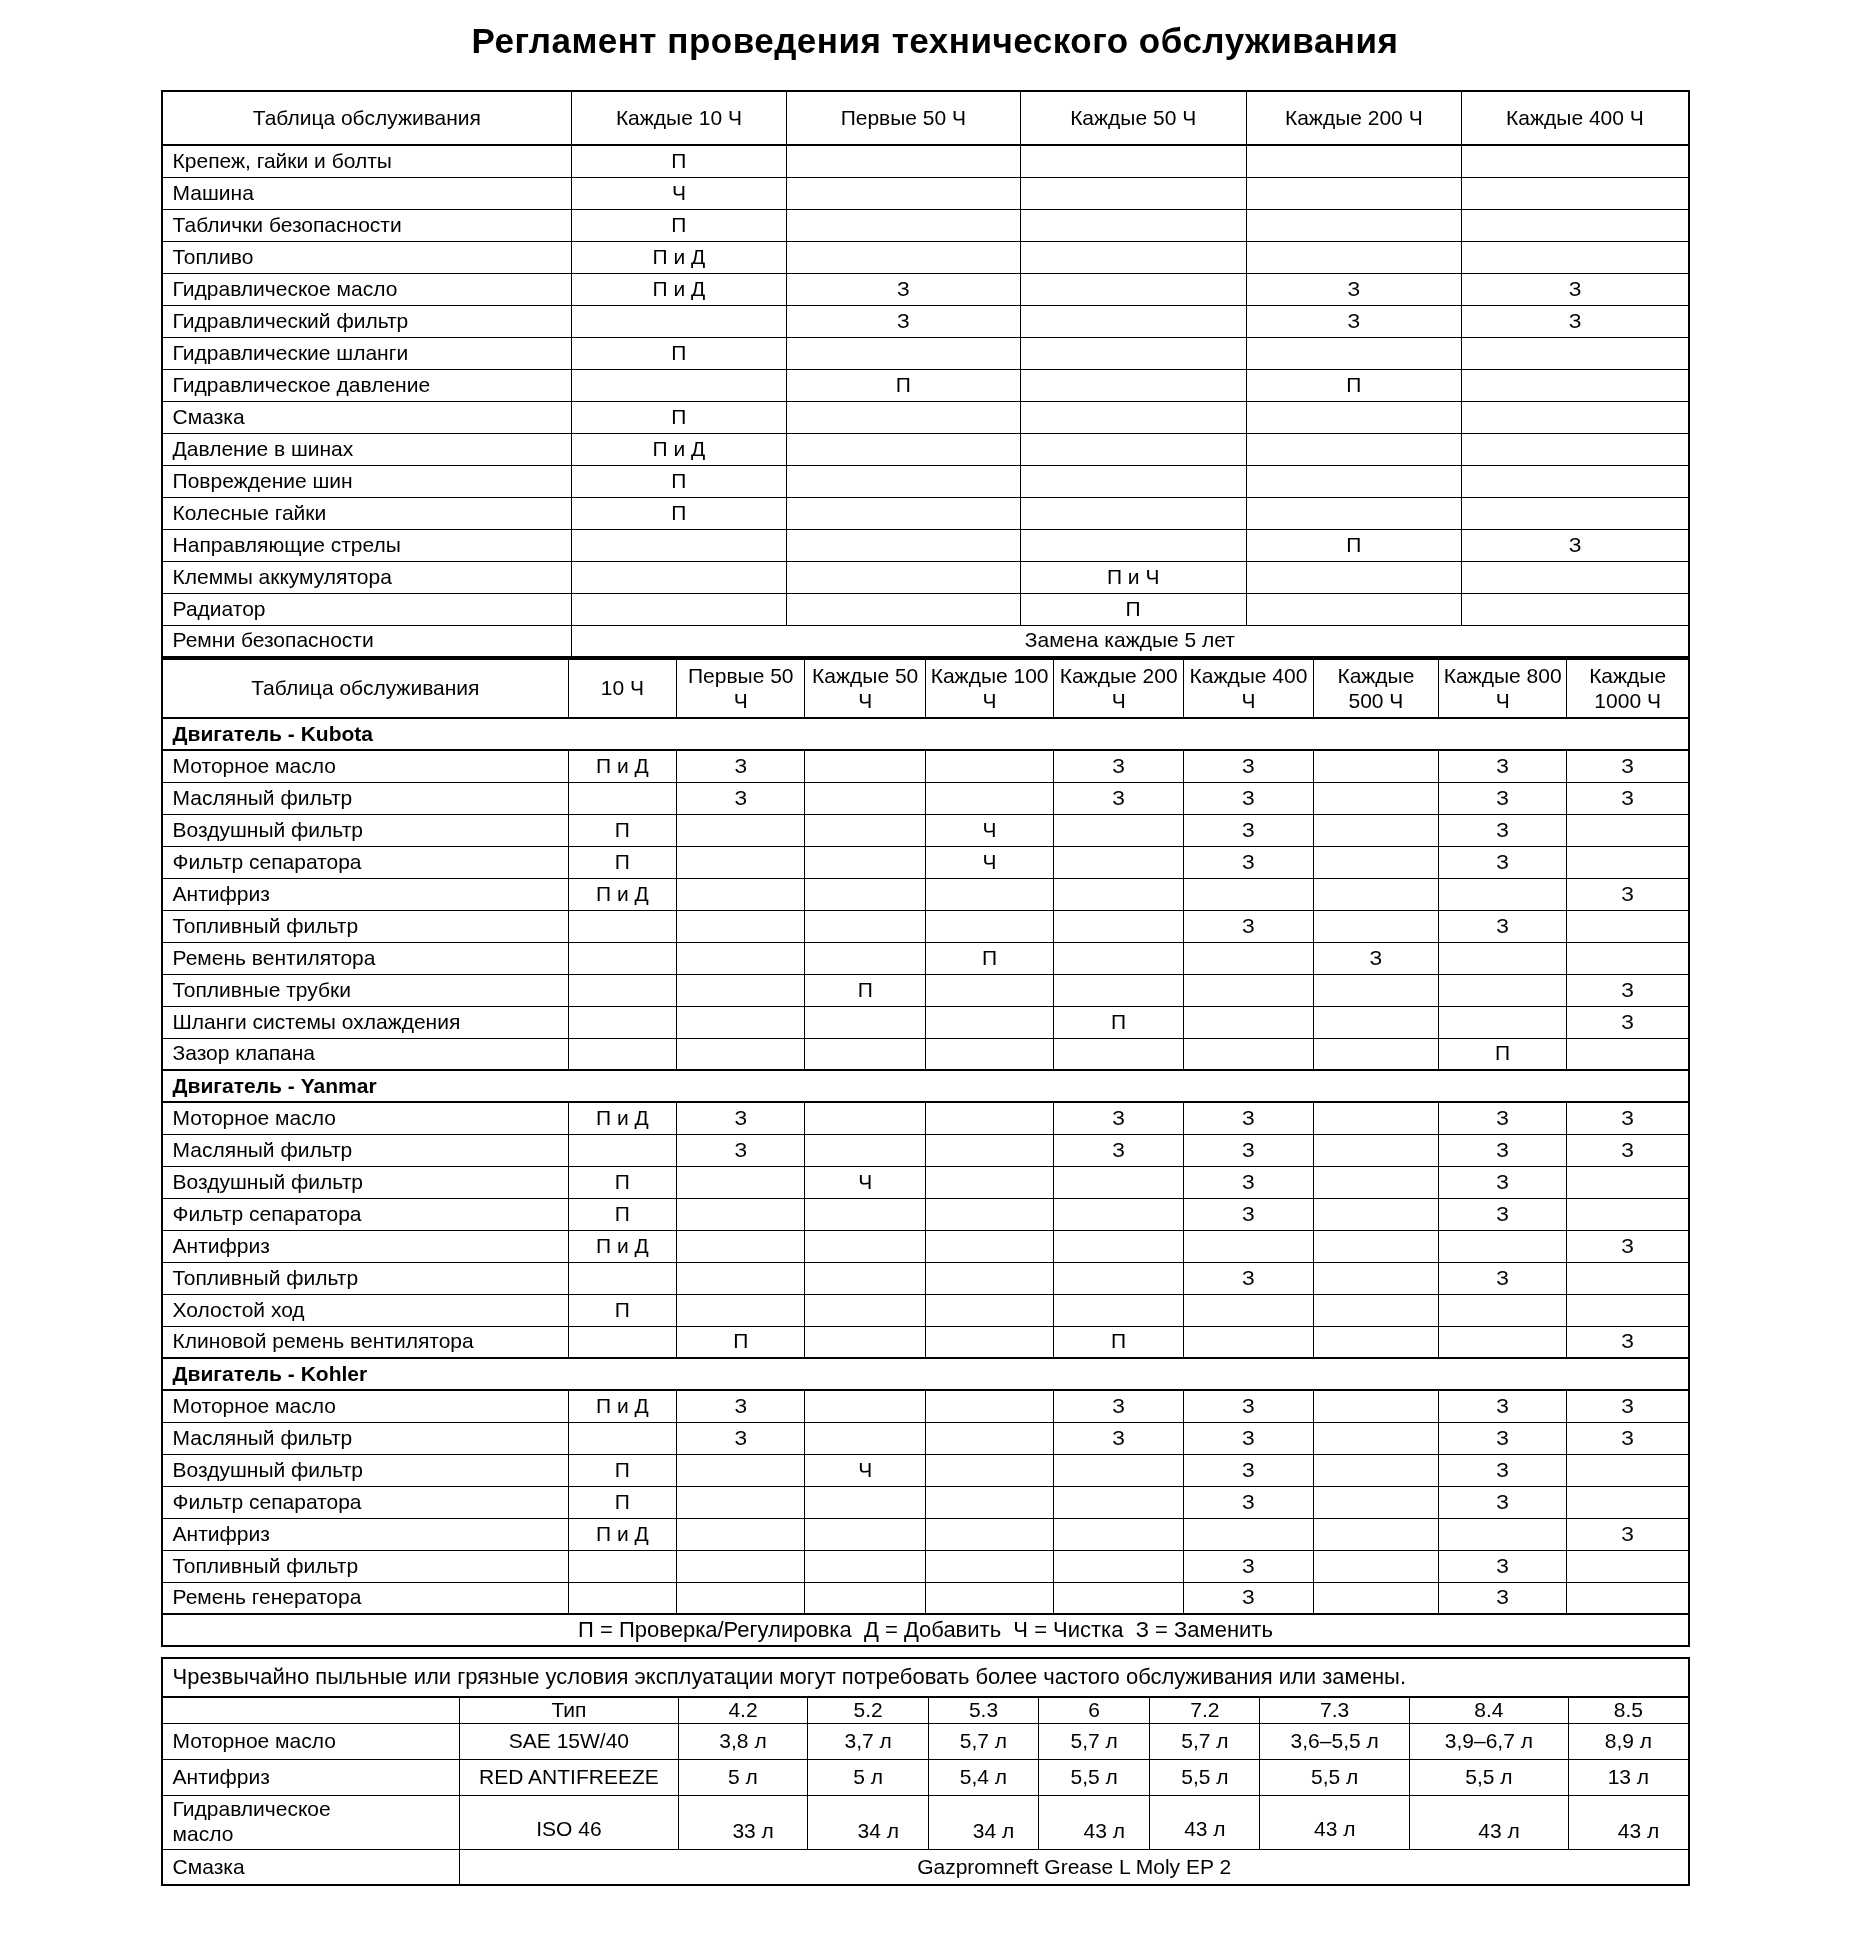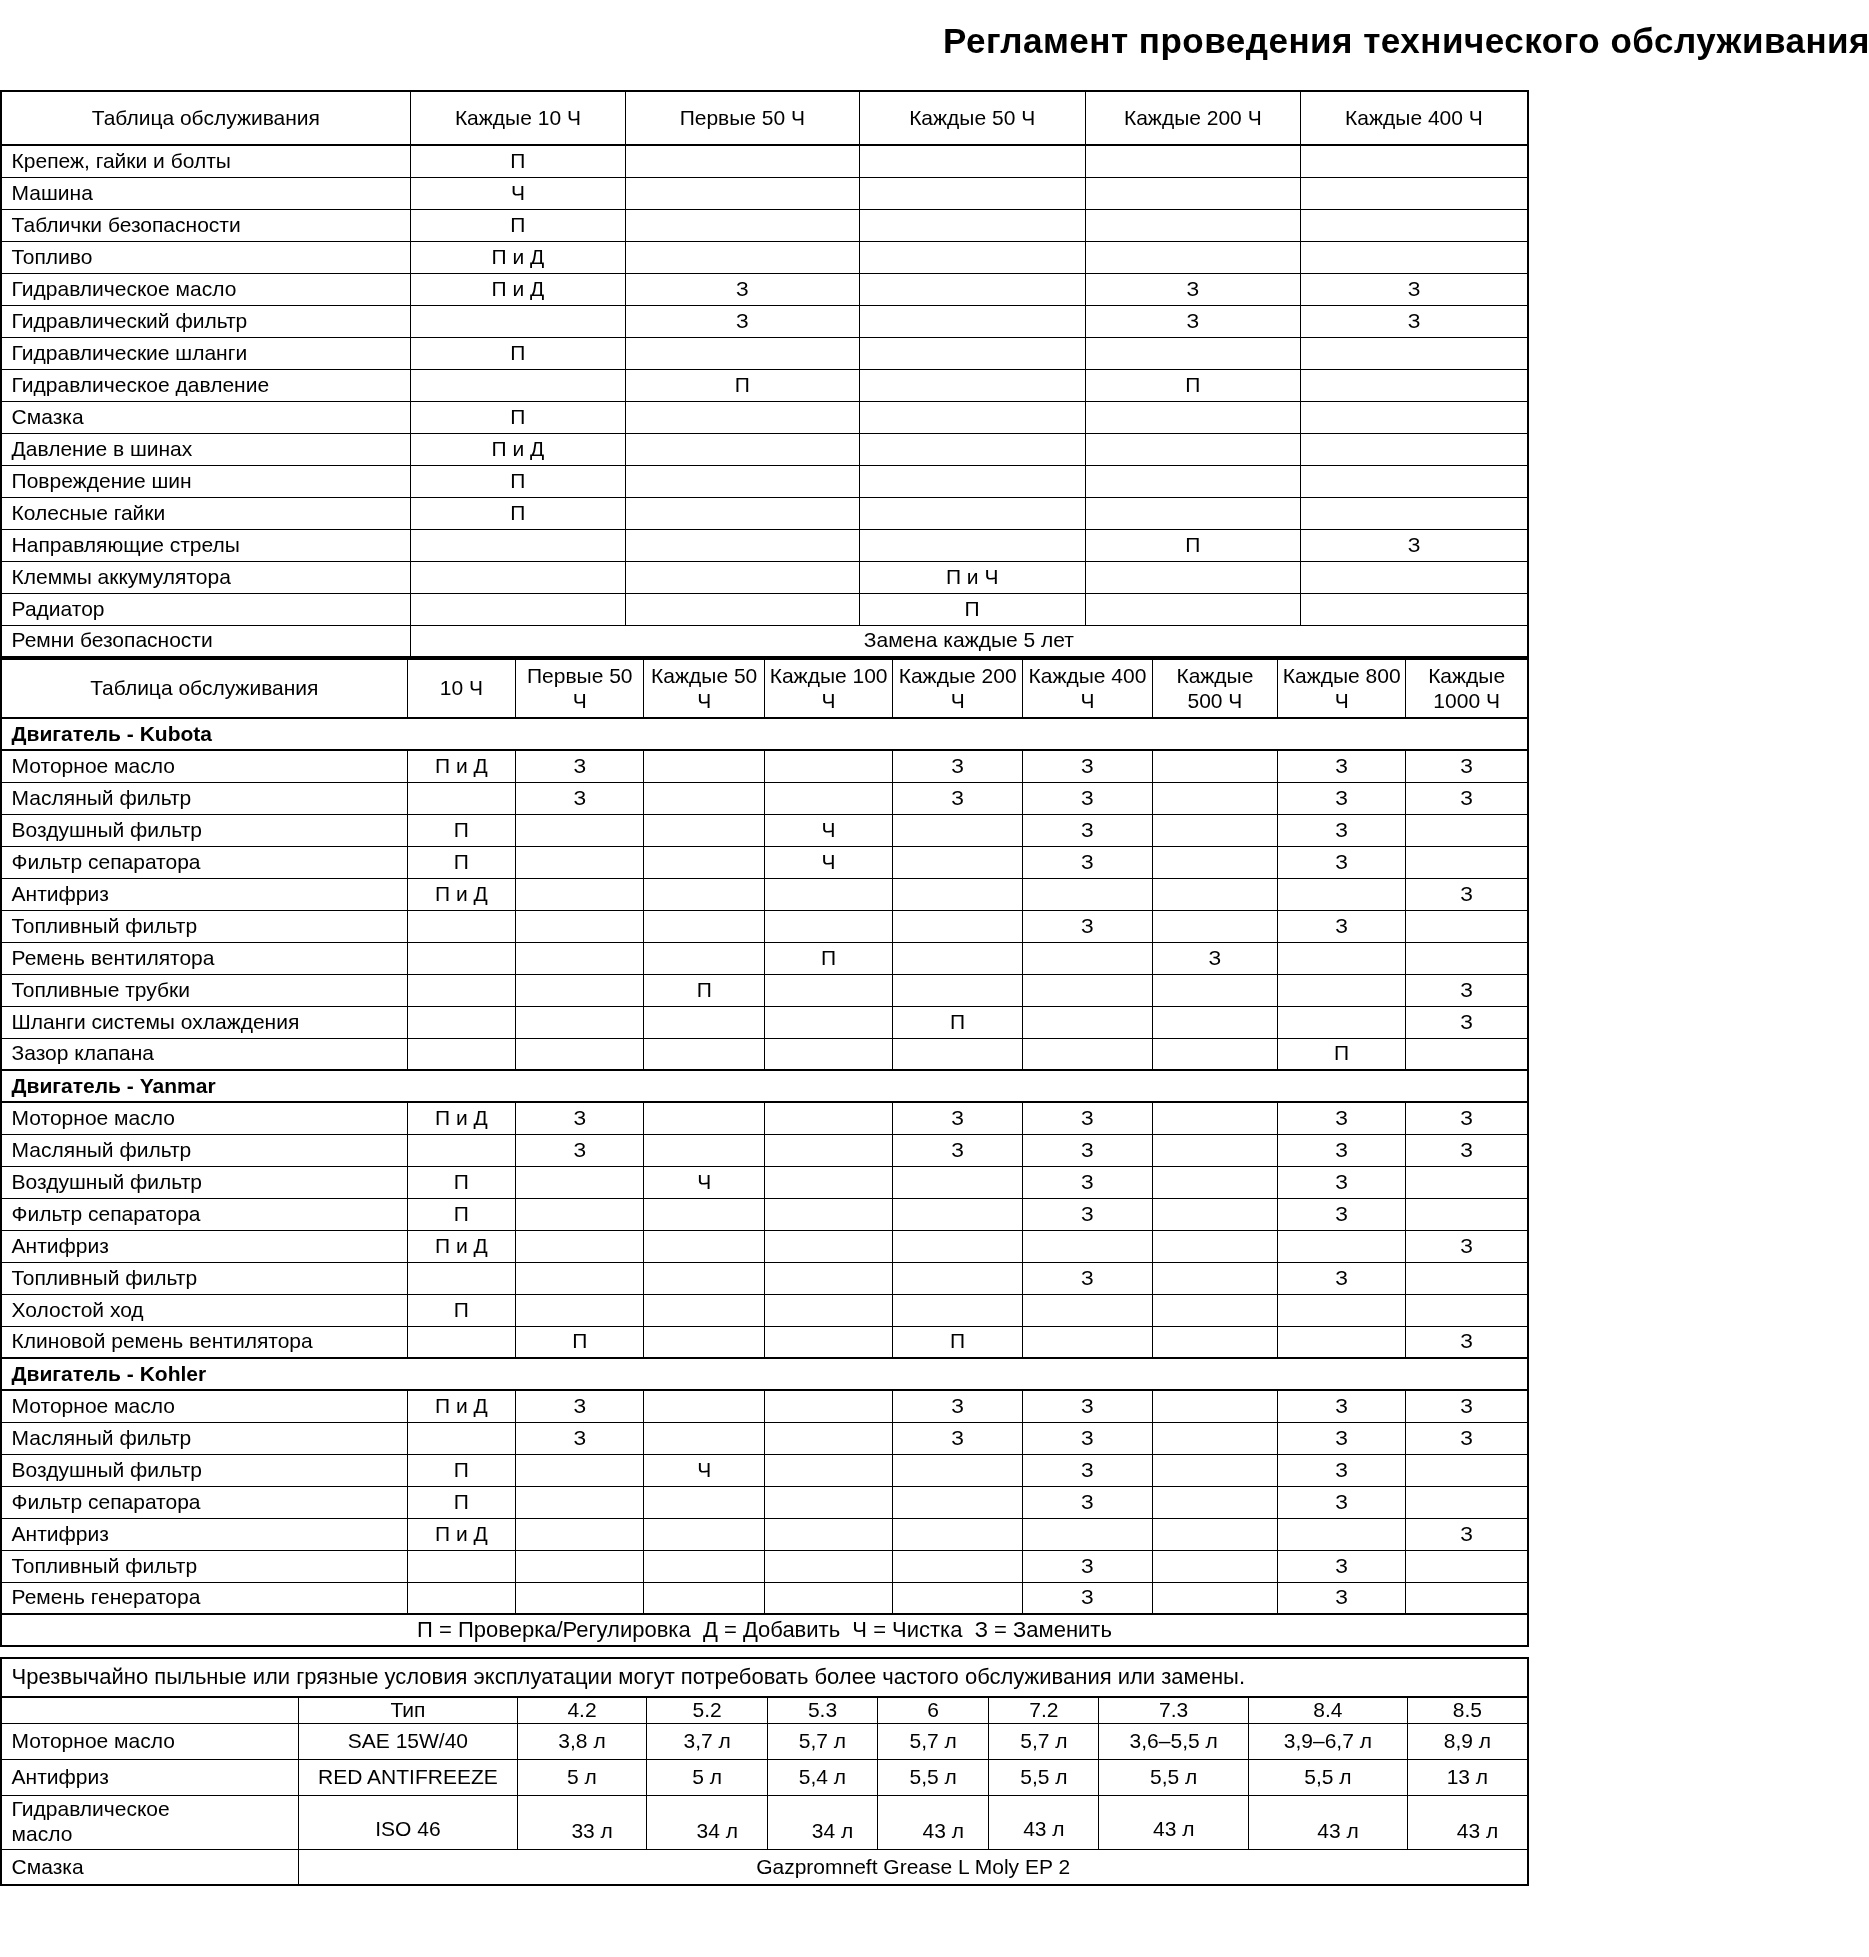--- a/index.html
+++ b/index.html
@@ -7,29 +7,30 @@
   body {
     width: 1870px; height: 1958px;
     background: #ffffff;
     color: #000000;
     font-family: "Liberation Sans", sans-serif;
     overflow: hidden;
   }
   .sheet { position: relative; width: 1870px; height: 1958px; background: #ffffff; }
   .title {
     margin: 21px 0 12px 0;
-    text-align: right;
+    text-align: center;
     font-size: 35px;
     font-weight: 700;
     letter-spacing: 0.5px;
   }
   table {
     border-collapse: collapse;
     table-layout: fixed;
     width: 1529px;
+    margin-left: 161px;
     border: 2.9px solid #000;
   }
   #t1 { margin-top: 29px; }
   #t3 { margin-top: 9.6px; }
   th, td {
     border: 1.9px solid #000;
     font-size: 21px;
     font-weight: 400;
     text-align: center;
     vertical-align: middle;

